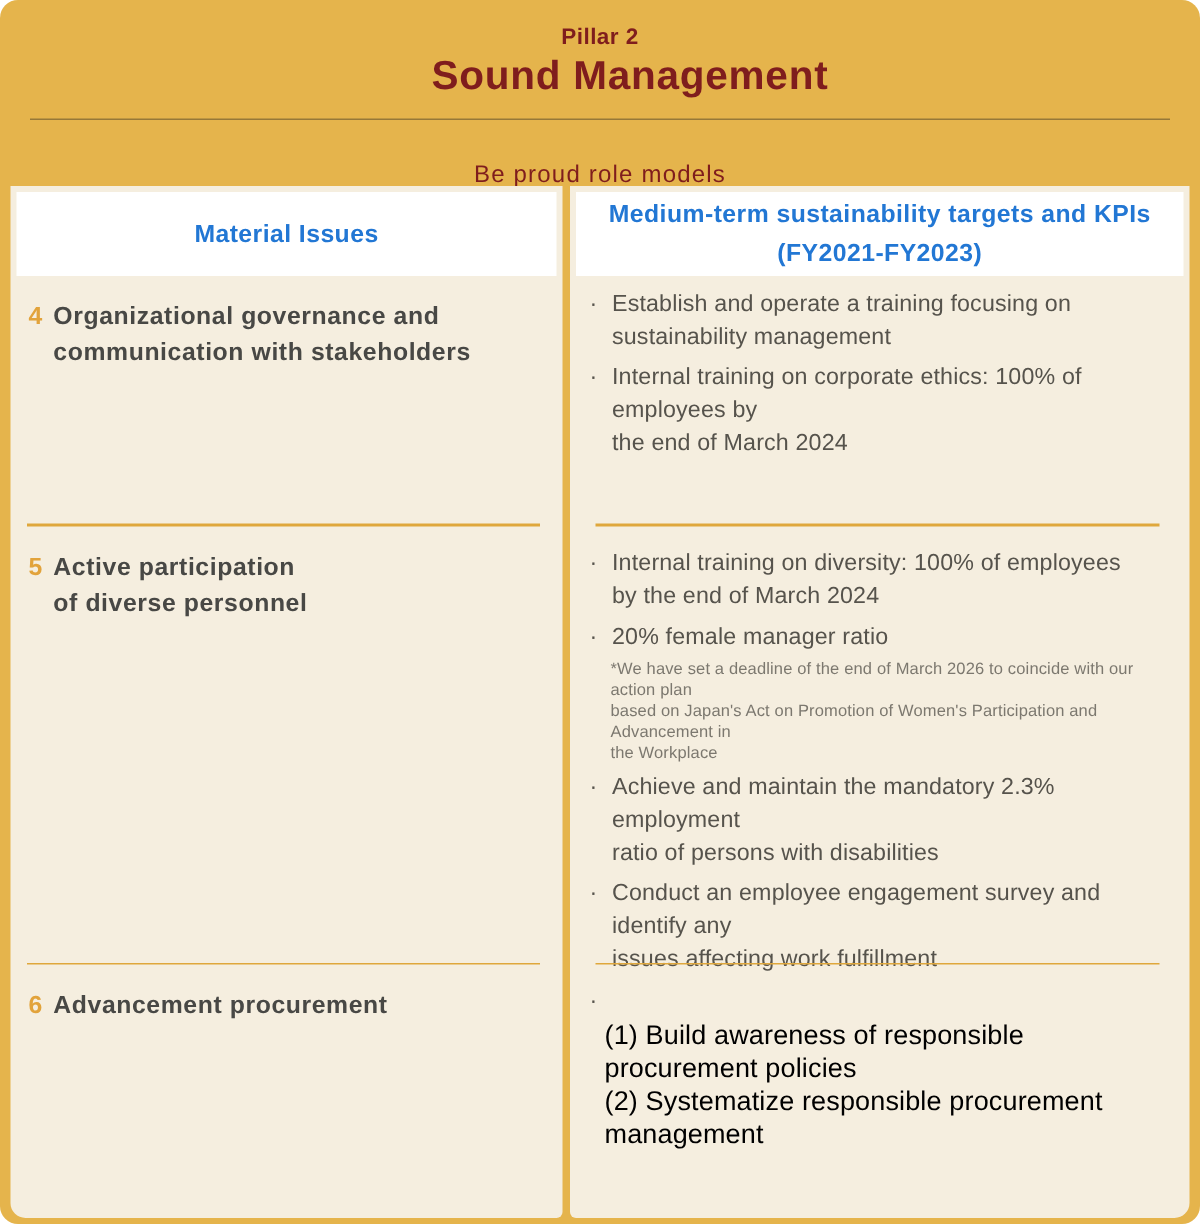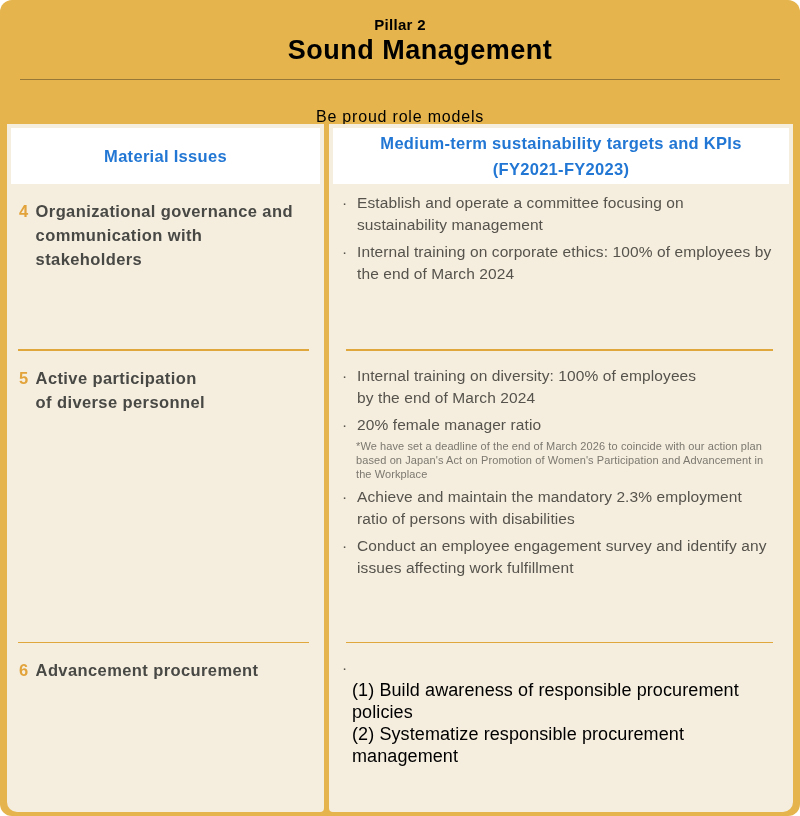--- a/index.html
+++ b/index.html
@@ -7,21 +7,21 @@
 
   .card {
     position:relative;
     width:800px; height:816px;
     background:#E5B44C;
     border-radius:12px;
     overflow:hidden;
   }
 
   
-  .card-header { height:124px; text-align:center; color:#000000; }
+  .card-header { height:124px; text-align:center; color:#7f1d1d; }
   .pillar-label {
     padding-top:15px; font-size:15px; font-weight:bold;
     line-height:20px; letter-spacing:0.3px;
   }
   .page-title {
     font-size:27px; font-weight:bold; line-height:30px; letter-spacing:0.5px;padding-left:40px;
   }
   .header-rule {
     height:1px; margin:14px 20px 0;
     background:rgba(72,60,35,0.5);
@@ -33,21 +33,21 @@
   
   .columns {
     position:absolute; left:7px; right:7px; top:124px; bottom:4px;
     display:flex; gap:5px;
   }
   .panel {
     background:#F5EEDF;
     display:flex; flex-direction:column;
     overflow:hidden;
   }
-  .panel-left  { width:317px; border-radius:0 0 4px 10px;justify-content:flex-end; }
+  .panel-left  { width:368px; border-radius:0 0 4px 10px;justify-content:flex-end; }
   .panel-right { flex:1;      border-radius:0 0 10px 4px; }
 
   .panel-head {
     margin:4px 4px 0; background:#ffffff;
     min-height:56px;
     display:flex; align-items:center; justify-content:center;
     text-align:center;
   }
   .panel-head .head-text {
     color:#2277D4; font-weight:bold; font-size:16.5px;
@@ -144,21 +144,21 @@
 
     <div class="panel panel-right">
       <div class="panel-head">
         <span class="head-text">Medium-term sustainability targets and KPIs
 (FY2021-FY2023)</span>
       </div>
 
       <div class="cell cell-1">
         <div class="kpi-bullet">
           <span class="bullet-dot">·</span>
-          <span class="kpi-text">Establish and operate a committee focusing on
+          <span class="kpi-text">Establish and operate a training focusing on
 sustainability management</span>
         </div>
         <div class="kpi-bullet">
           <span class="bullet-dot">·</span>
           <span class="kpi-text">Internal training on corporate ethics: 100% of employees by
 the end of March 2024</span>
         </div>
       </div>
       <div class="row-divider"></div>
 

